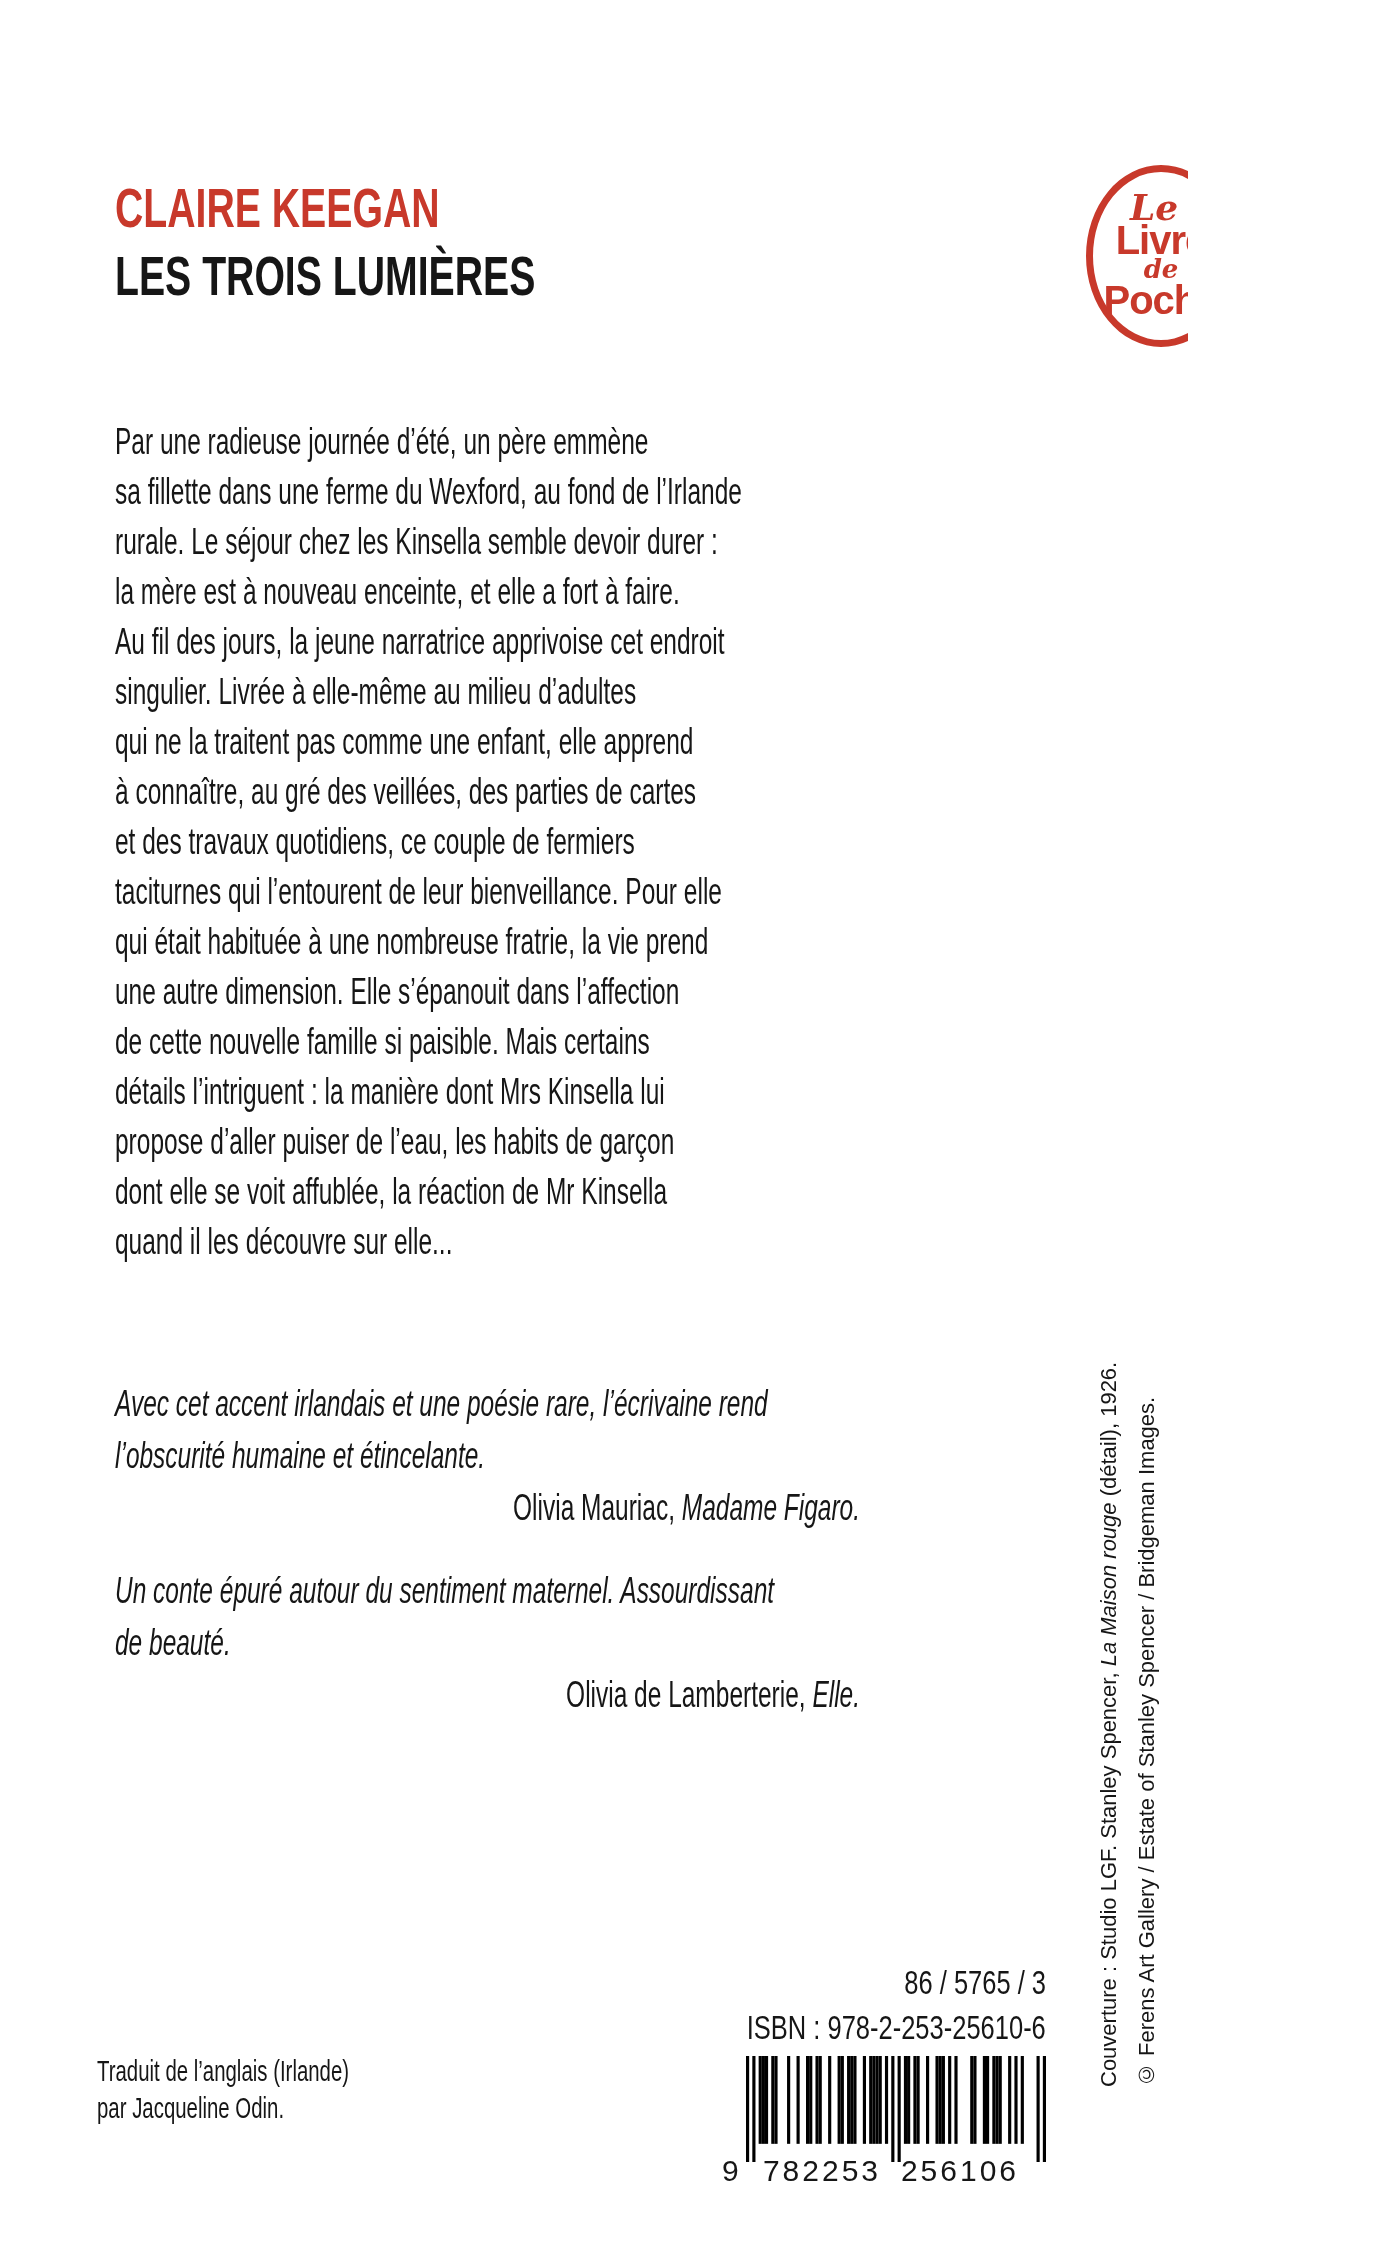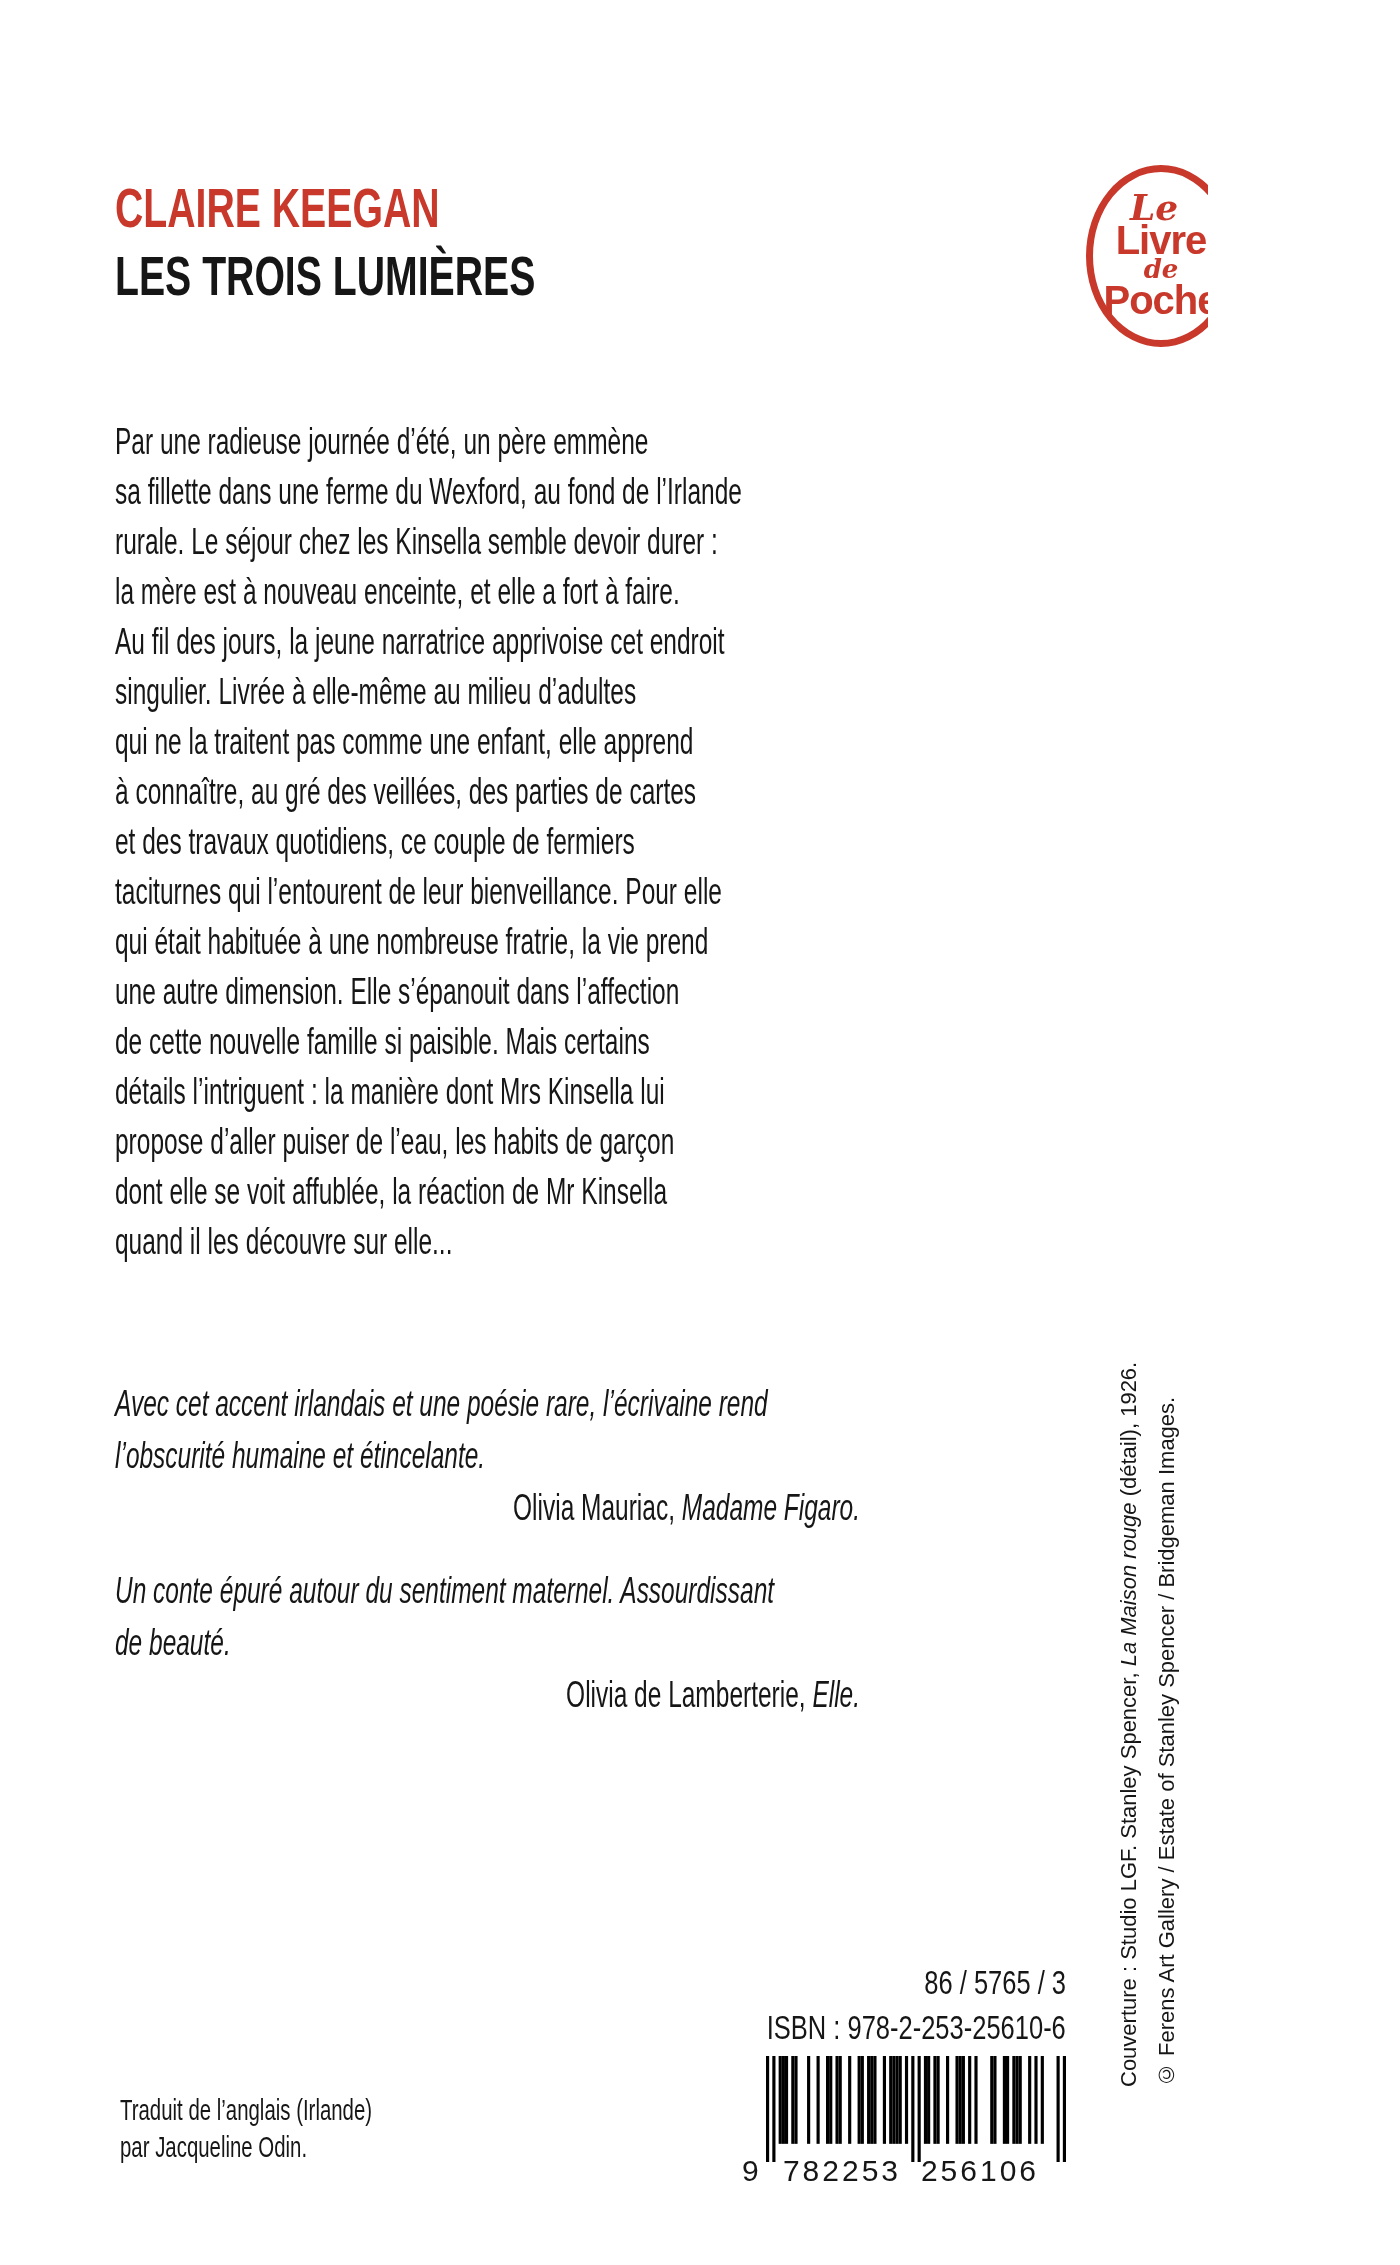--- a/index.html
+++ b/index.html
@@ -1,18 +1,18 @@
 <!DOCTYPE html>
 <html style="--red: #c8392b; --ink: #161616;"><head>
 <meta charset="utf-8">
 <style>
   html,body{margin:0;padding:0;background:#ffffff;}
   .cover{
     position:relative;width:1188px;height:2265px;background:#fff;overflow:hidden;
-    font-family:"Liberation Sans",sans-serif;color:var(--ink,#161616);padding-left:20px;
+    font-family:"Liberation Sans",sans-serif;color:var(--ink,#161616);
   }
   
   .author{
     position:absolute;left:115px;top:180px;font-size:56px;font-weight:bold;line-height:1;
     color:var(--red,#c8392b);white-space:nowrap;transform:scaleX(.70);transform-origin:0 0;
   }
   .title{
     position:absolute;left:115px;top:248px;font-size:56px;font-weight:bold;line-height:1;
     white-space:nowrap;transform:scaleX(.70);transform-origin:0 0;
   }
@@ -45,21 +45,21 @@
   }
   #edition{top:1962px;}
   #isbn{top:2007px;}
   .barcode{position:absolute;right:142px;top:2056px;width:316px;height:140px;}
   .barcode svg{position:absolute;left:16px;top:0;width:300px;height:106px;fill:#000;}
   .bc-digit{position:absolute;top:98px;font-size:30px;line-height:34px;}
   .bc-9{left:-8px;width:24px;text-align:left;}
   .bc-g1{left:26px;width:132px;text-align:center;letter-spacing:3px;}
   .bc-g2{left:164px;width:132px;text-align:center;letter-spacing:3px;}
   
-  .translator{position:absolute;left:120px;top:2052px;margin-top:39px;}
+  .translator{position:absolute;left:97px;top:2052px;}
   .tline{font-size:30px;line-height:37px;white-space:nowrap;transform:scaleX(.68);transform-origin:0 50%;}
   
   .credits{
     position:absolute;right:22px;top:1275px;height:812px;
     writing-mode:vertical-rl;transform:rotate(180deg);
     font-size:22px;line-height:38px;white-space:nowrap;color:#161616;
   }
   .credits .ital{font-style:italic;}
 </style>
 </head>

